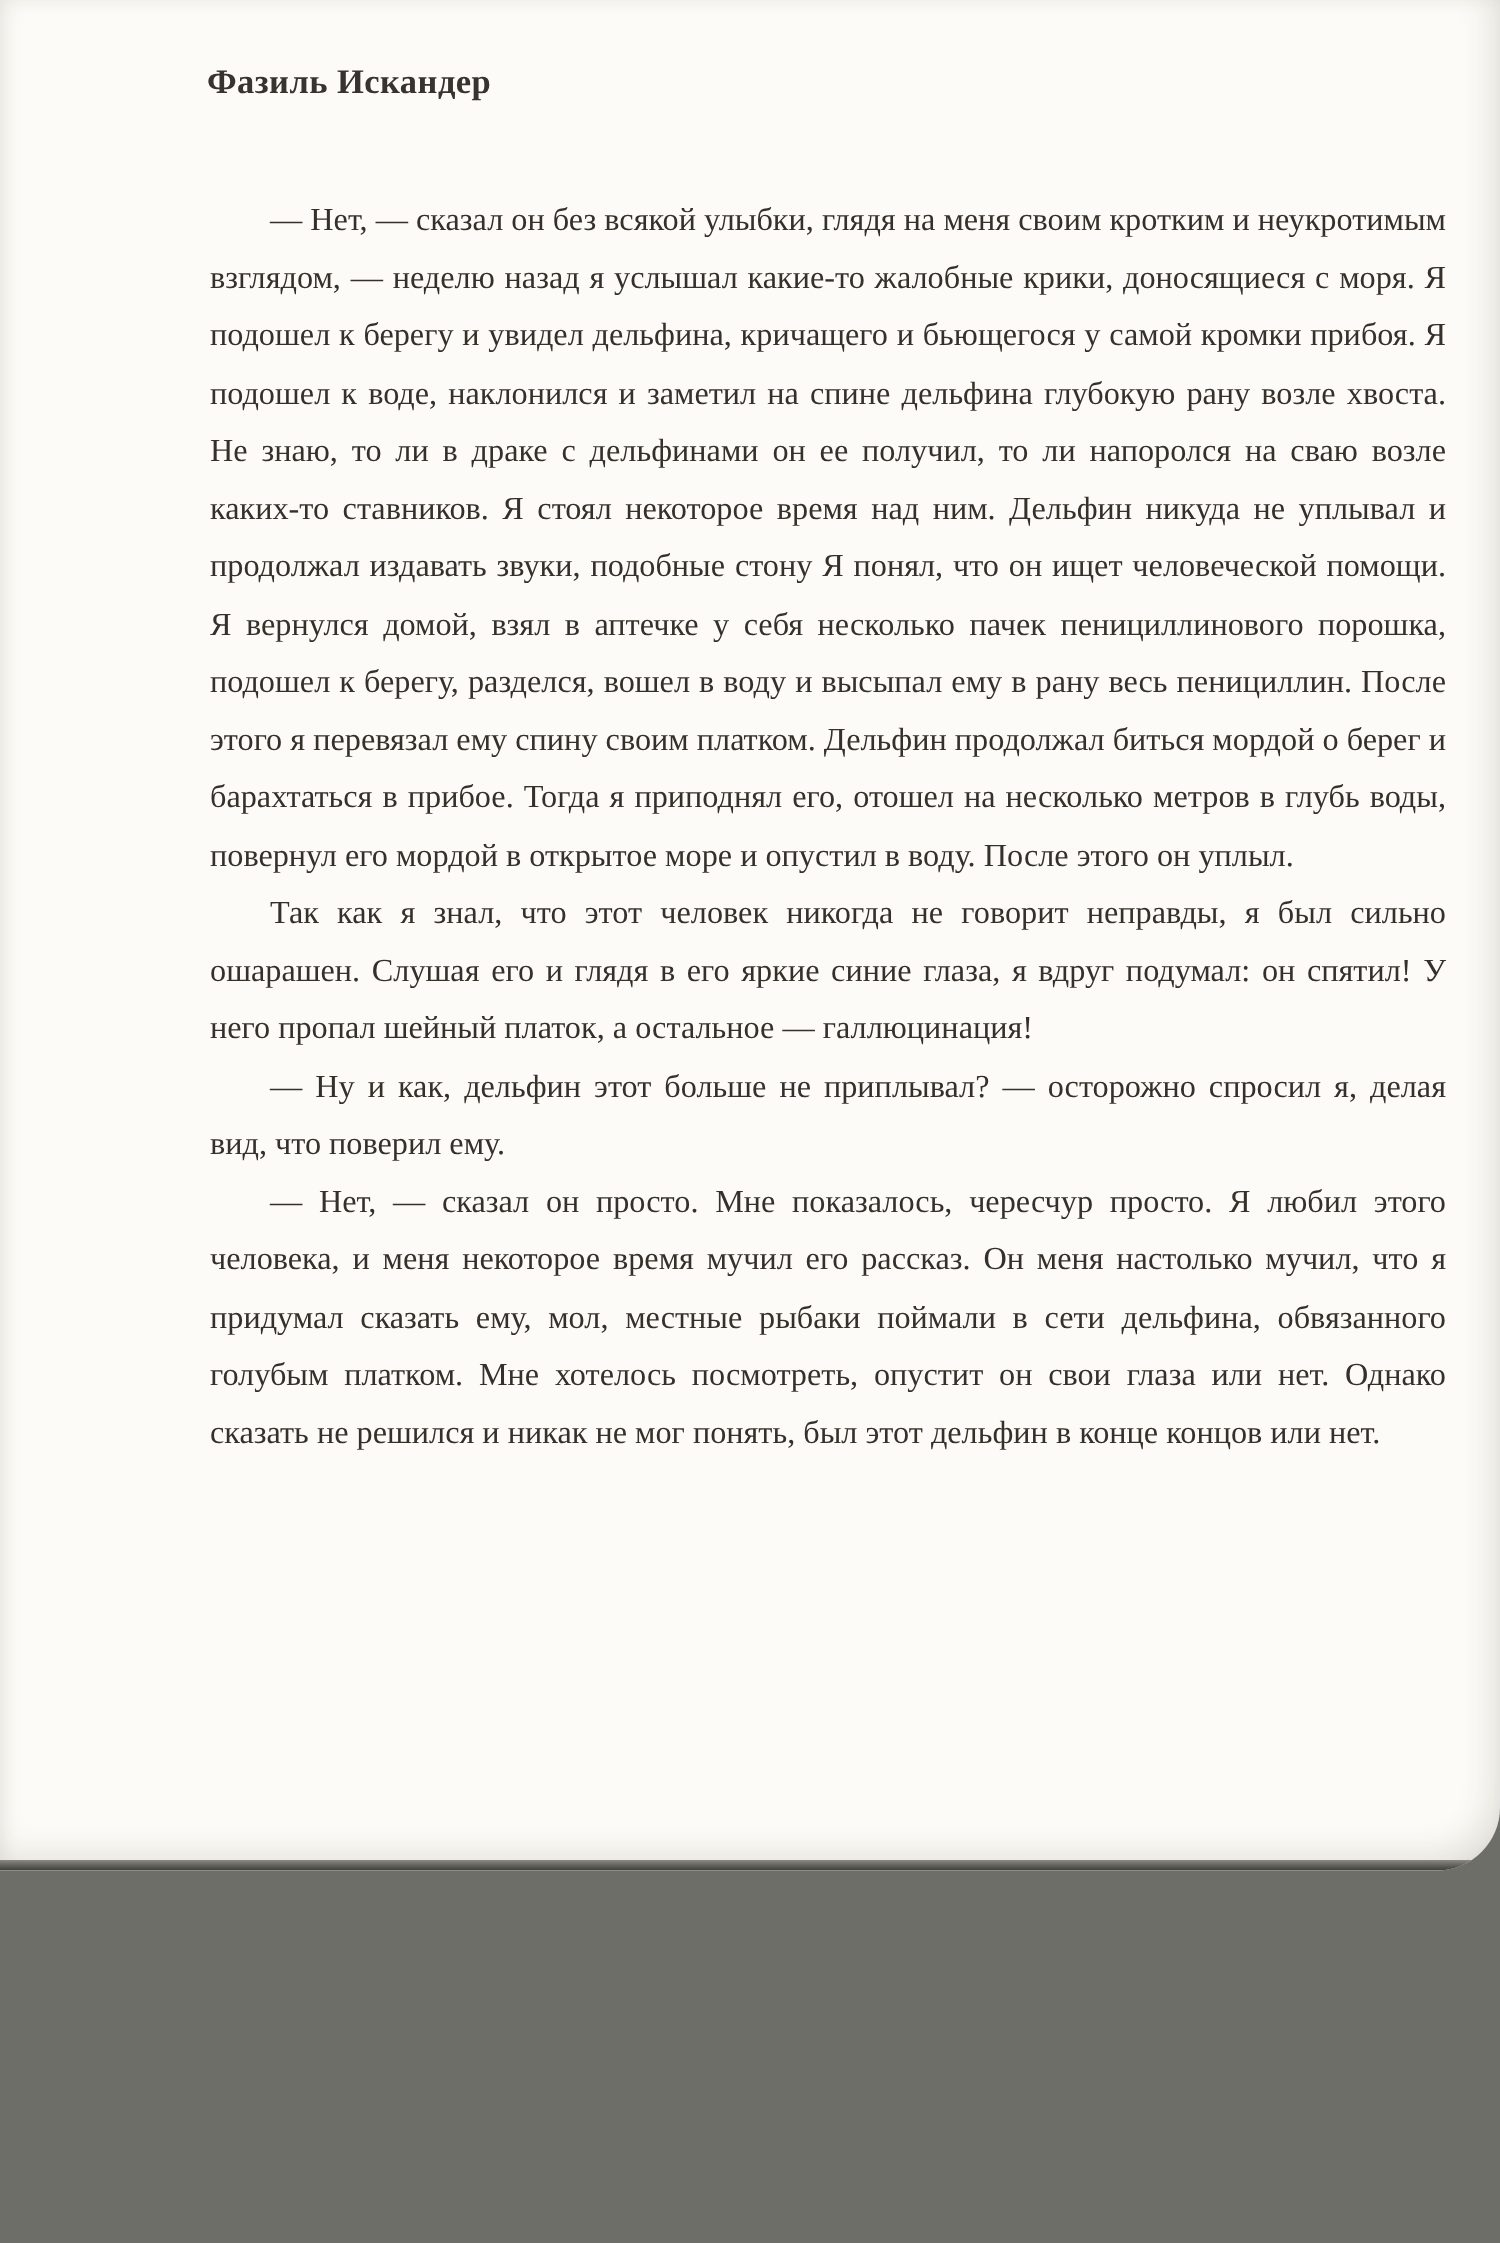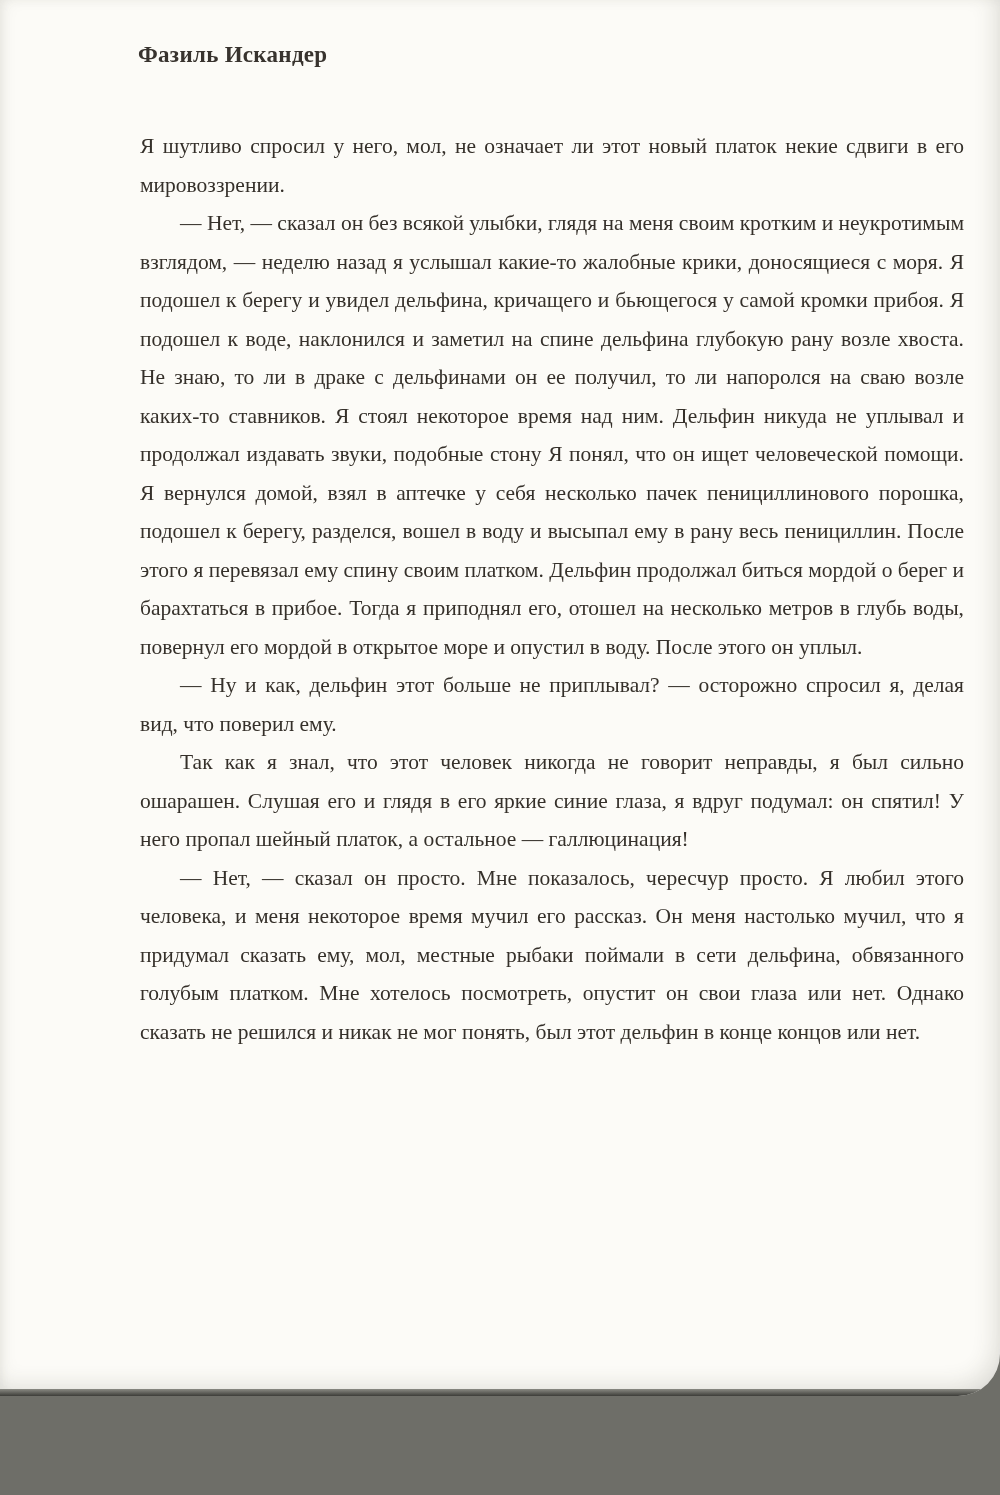--- a/index.html
+++ b/index.html
@@ -5,21 +5,21 @@
   * { margin: 0; padding: 0; box-sizing: border-box; }
   html, body { width: 1000px; height: 1495px; }
   body {
     background: #6e6e68;
     font-family: "Liberation Serif", serif;
     overflow: hidden;
   }
   .page {
     position: relative;
     width: 1000px;
-    height: 1396px;
+    height: 1247px;
     background: #fcfbf7;
     border-bottom-right-radius: 42px;
     overflow: hidden;
     box-shadow: inset -5px -10px 22px rgba(60,55,45,0.14),
                 inset 3px 0 10px rgba(60,55,45,0.05);
   }
   .running-header {
     position: absolute;
     left: 138px;
     top: 42px;
@@ -62,24 +62,23 @@
   }
 </style>
 </head>
 <body>
 
 <div class="page">
 
   <div class="running-header">Фазиль Искандер</div>
 
   <div class="body-text">
-    <p class="no-indent">Я шутливо спросил у него, мол, не означает ли этот новый платок некие сдвиги в его мировоззрении.</p>
     <p>— Нет, — сказал он без всякой улыбки, глядя на меня своим кротким и неукротимым взглядом, — неделю назад я услышал какие-то жалобные крики, доносящиеся с моря. Я подошел к берегу и увидел дельфина, кричащего и бьющегося у самой кромки прибоя. Я подошел к воде, наклонился и заметил на спине дельфина глубокую рану возле хвоста. Не знаю, то ли в драке с дельфинами он ее получил, то ли напоролся на сваю возле каких-то ставников. Я стоял некоторое время над ним. Дельфин никуда не уплывал и продолжал издавать звуки, подобные стону Я понял, что он ищет человеческой помощи. Я вернулся домой, взял в аптечке у себя несколько пачек пенициллинового порошка, подошел к берегу, разделся, вошел в воду и высыпал ему в рану весь пенициллин. После этого я перевязал ему спину своим платком. Дельфин продолжал биться мордой о берег и барахтаться в прибое. Тогда я приподнял его, отошел на несколько метров в глубь воды, повернул его мордой в открытое море и опустил в воду. После этого он уплыл.</p>
+    <p>Так как я знал, что этот человек никогда не говорит неправды, я был сильно ошарашен. Слушая его и глядя в его яркие синие глаза, я вдруг подумал: он спятил! У него пропал шейный платок, а остальное — галлюцинация!</p>
     <p>— Ну и как, дельфин этот больше не приплывал? — осторожно спросил я, делая вид, что поверил ему.</p>
-    <p>Так как я знал, что этот человек никогда не говорит неправды, я был сильно ошарашен. Слушая его и глядя в его яркие синие глаза, я вдруг подумал: он спятил! У него пропал шейный платок, а остальное — галлюцинация!</p>
     <p>— Нет, — сказал он просто. Мне показалось, чересчур просто. Я любил этого человека, и меня некоторое время мучил его рассказ. Он меня настолько мучил, что я придумал сказать ему, мол, местные рыбаки поймали в сети дельфина, обвязанного голубым платком. Мне хотелось посмотреть, опустит он свои глаза или нет. Однако сказать не решился и никак не мог понять, был этот дельфин в конце концов или нет.</p>
   </div>
 
   <div class="page-number">20</div>
 
   <div class="scan-edge"></div>
 
 </div>
 
 </body></html>

